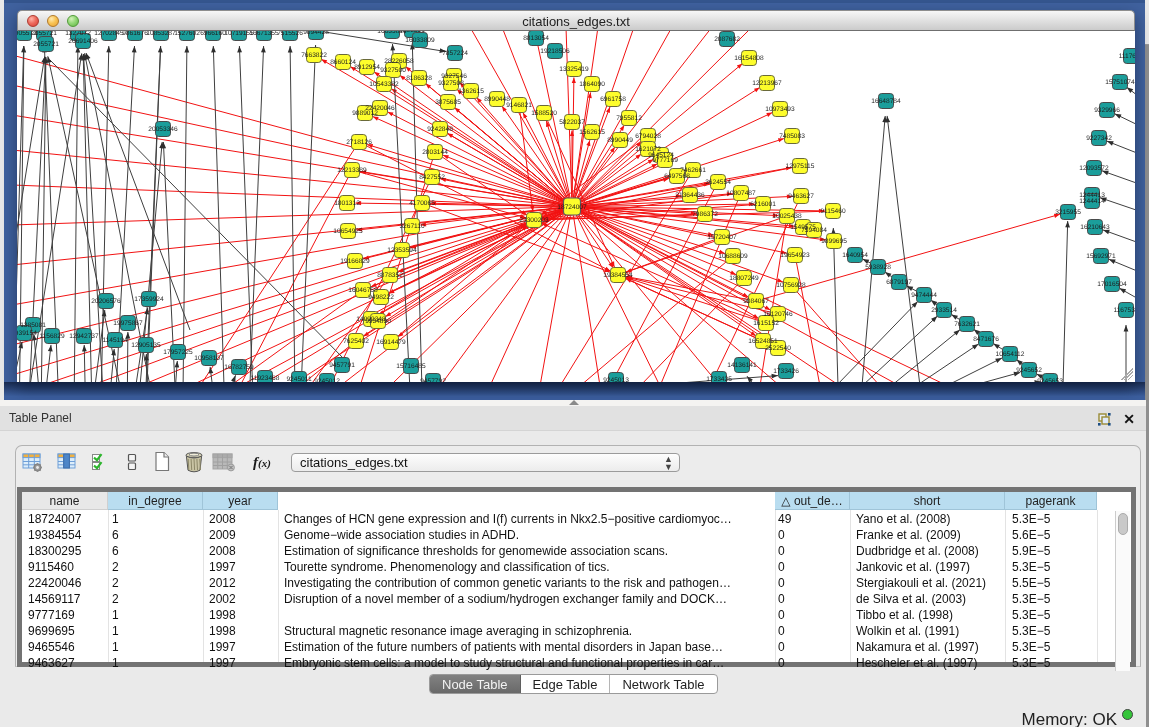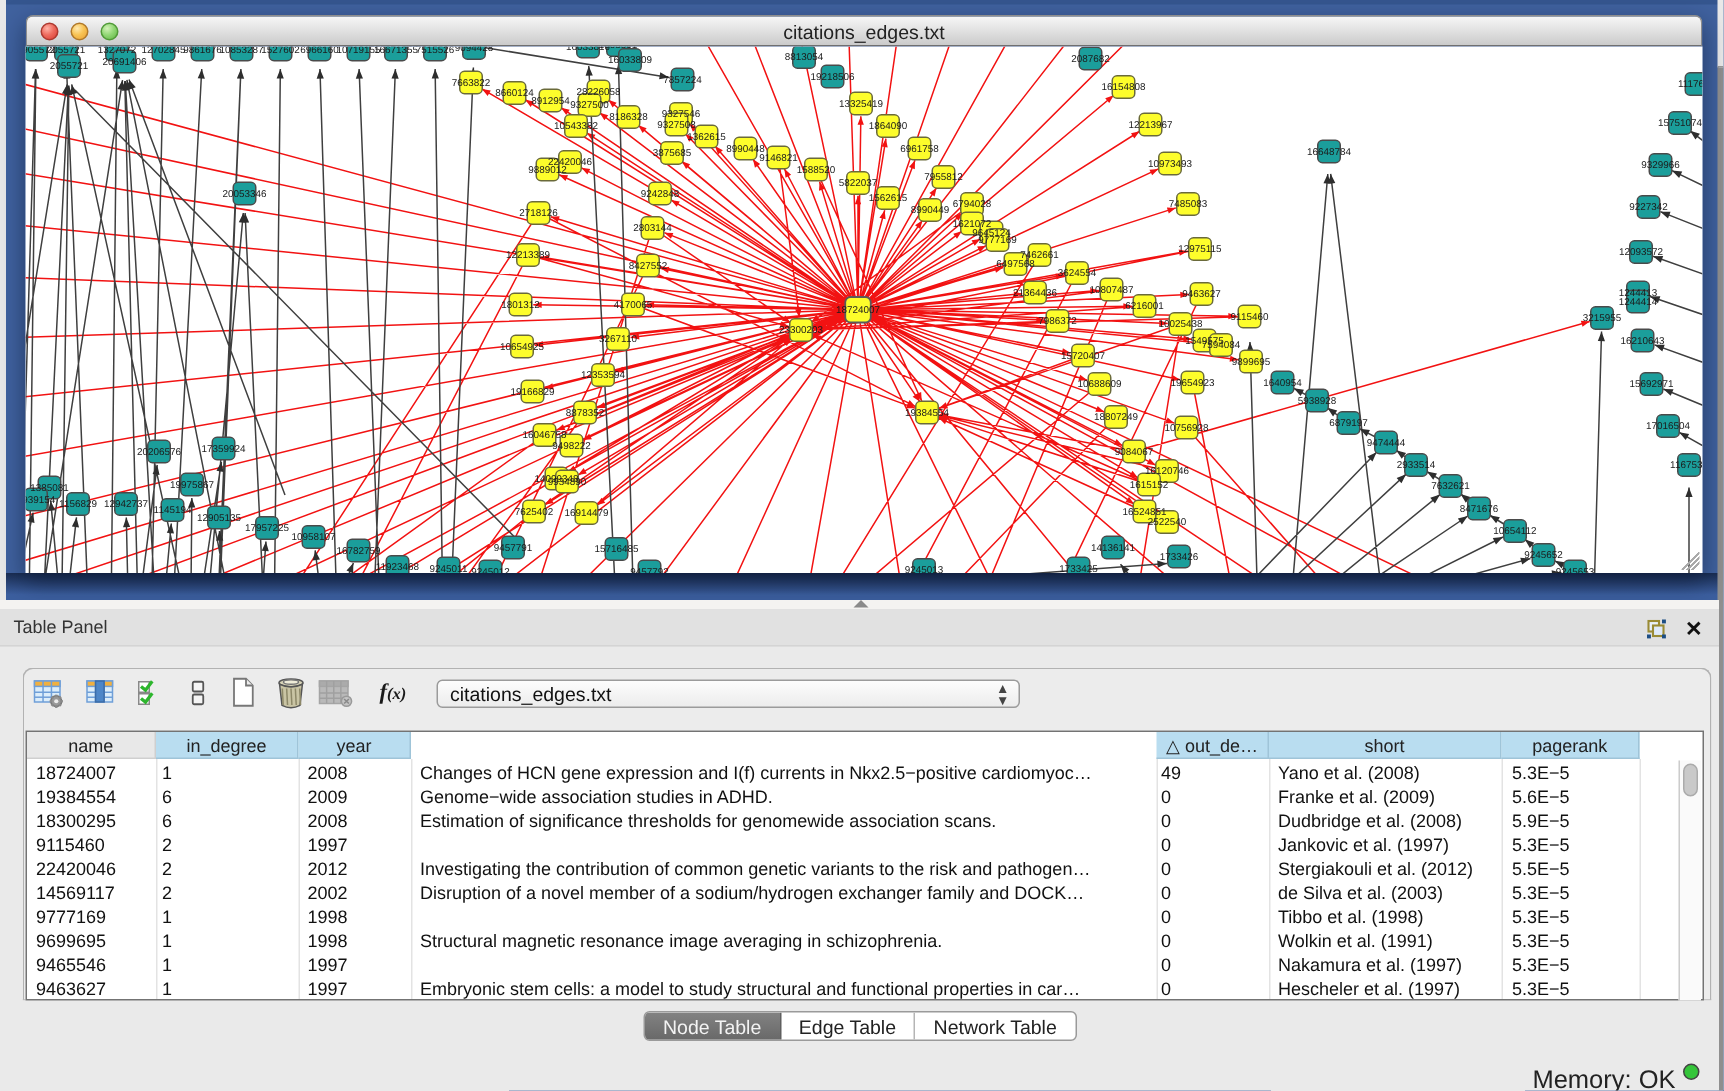--- a/index.html
+++ b/index.html
@@ -20,21 +20,21 @@
  linear-gradient(135deg,transparent 48%,#aaa 48%,#aaa 55%,transparent 55%),
  linear-gradient(135deg,transparent 62%,#aaa 62%,#aaa 69%,transparent 69%),
  linear-gradient(135deg,transparent 76%,#aaa 76%,#aaa 83%,transparent 83%)}
 .tp{position:absolute;left:0;top:400px;width:1146px;height:327px;background:#eaeaea}
 .tp .gap{position:absolute;left:0;top:0;width:100%;height:6px;background:#f4f3f1}
 .tp .hdr{position:absolute;left:0;top:6px;width:100%;height:25px;background:#e1e1e1;border-bottom:1px solid #d4d4d4}
 .tp .hdr .t{position:absolute;left:9px;top:5px;font-size:12px;color:#333}
 .handle{position:absolute;left:569px;top:0px;width:0;height:0;border-left:5px solid transparent;border-right:5px solid transparent;border-bottom:5px solid #8a8a8a}
 .xic{position:absolute;right:11px;top:5px;font-size:14px;font-weight:bold;color:#111}
 .panel{position:absolute;left:15px;top:45px;width:1126px;height:222px;background:#ececec;border:1px solid #b2b2b2;border-radius:7px 7px 0 0;border-bottom:1px solid #c6c6c6}
-.tbl{position:absolute;left:1px;top:41px;width:1119px;height:180px;background:#fff;border:1px solid #737373}
+.tbl{position:absolute;left:1px;top:41px;width:1119px;height:180px;background:#fff;border:5px solid #737373}
 .th{position:absolute;top:0;height:18px;background:#b9ddf0;border-right:1px solid #9fc4d8;border-bottom:1px solid #9fc4d8;font-size:12px;color:#222;text-align:center;line-height:18px}
 .th.gray{background:#e8e8e8;border-right:1px solid #cfcfcf;border-bottom:1px solid #cfcfcf}
 .row{position:absolute;left:0;width:100%;height:16px;font-size:12px;color:#111;line-height:16px;white-space:nowrap}
 .c{position:absolute;top:0;overflow:hidden}
 .vline{position:absolute;top:18px;bottom:0;width:1px;background:#e3e3e3}
 .sb{position:absolute;right:1px;top:19px;width:15px;height:160px;background:#fafafa;border-left:1px solid #ccc}
 .sb .th2{position:absolute;left:2px;top:2px;width:10px;height:22px;border-radius:5px;background:#c9c9c9;border:1px solid #ababab}
 .tabs{position:absolute;left:429px;top:274px;height:20px;display:flex;border:1px solid #9a9a9a;border-radius:4px;overflow:hidden;background:#fff}
 .tab{height:20px;font-size:13px;line-height:19px;padding:0 12px;color:#222;border-right:1px solid #b5b5b5}
 .tab.sel{background:linear-gradient(#828282,#666);color:#f3f3f3;border-right:1px solid #5f5f5f}
@@ -477,31 +477,32 @@
           <span class="c" style="left:187px;width:70px">2008</span>
           <span class="c" style="left:262px;width:490px">Estimation of significance thresholds for genomewide association scans.</span>
           <span class="c" style="left:756px;width:70px">0</span>
           <span class="c" style="left:834px;width:150px">Dudbridge et al. (2008)</span>
           <span class="c" style="left:990px;width:100px">5.9E−5</span>
         </div>
         <div class="row" style="top:67px">
           <span class="c" style="left:6px;width:80px">9115460</span>
           <span class="c" style="left:90px;width:90px">2</span>
           <span class="c" style="left:187px;width:70px">1997</span>
+          <span class="c" style="left:262px;width:490px">Tourette syndrome. Phenomenology and classification of tics.</span>
           <span class="c" style="left:756px;width:70px">0</span>
           <span class="c" style="left:834px;width:150px">Jankovic et al. (1997)</span>
           <span class="c" style="left:990px;width:100px">5.3E−5</span>
         </div>
         <div class="row" style="top:83px">
           <span class="c" style="left:6px;width:80px">22420046</span>
           <span class="c" style="left:90px;width:90px">2</span>
           <span class="c" style="left:187px;width:70px">2012</span>
           <span class="c" style="left:262px;width:490px">Investigating the contribution of common genetic variants to the risk and pathogen…</span>
           <span class="c" style="left:756px;width:70px">0</span>
-          <span class="c" style="left:834px;width:150px">Stergiakouli et al. (2012)</span>
+          <span class="c" style="left:834px;width:150px">Stergiakouli et al. (2021)</span>
           <span class="c" style="left:990px;width:100px">5.5E−5</span>
         </div>
         <div class="row" style="top:99px">
           <span class="c" style="left:6px;width:80px">14569117</span>
           <span class="c" style="left:90px;width:90px">2</span>
           <span class="c" style="left:187px;width:70px">2002</span>
           <span class="c" style="left:262px;width:490px">Disruption of a novel member of a sodium/hydrogen exchanger family and DOCK…</span>
           <span class="c" style="left:756px;width:70px">0</span>
           <span class="c" style="left:834px;width:150px">de Silva et al. (2003)</span>
           <span class="c" style="left:990px;width:100px">5.3E−5</span>
@@ -520,20 +521,21 @@
           <span class="c" style="left:187px;width:70px">1998</span>
           <span class="c" style="left:262px;width:490px">Structural magnetic resonance image averaging in schizophrenia.</span>
           <span class="c" style="left:756px;width:70px">0</span>
           <span class="c" style="left:834px;width:150px">Wolkin et al. (1991)</span>
           <span class="c" style="left:990px;width:100px">5.3E−5</span>
         </div>
         <div class="row" style="top:147px">
           <span class="c" style="left:6px;width:80px">9465546</span>
           <span class="c" style="left:90px;width:90px">1</span>
           <span class="c" style="left:187px;width:70px">1997</span>
+          <span class="c" style="left:262px;width:490px">Estimation of the future numbers of patients with mental disorders in Japan base…</span>
           <span class="c" style="left:756px;width:70px">0</span>
           <span class="c" style="left:834px;width:150px">Nakamura et al. (1997)</span>
           <span class="c" style="left:990px;width:100px">5.3E−5</span>
         </div>
         <div class="row" style="top:163px">
           <span class="c" style="left:6px;width:80px">9463627</span>
           <span class="c" style="left:90px;width:90px">1</span>
           <span class="c" style="left:187px;width:70px">1997</span>
           <span class="c" style="left:262px;width:490px">Embryonic stem cells: a model to study structural and functional properties in car…</span>
           <span class="c" style="left:756px;width:70px">0</span>

